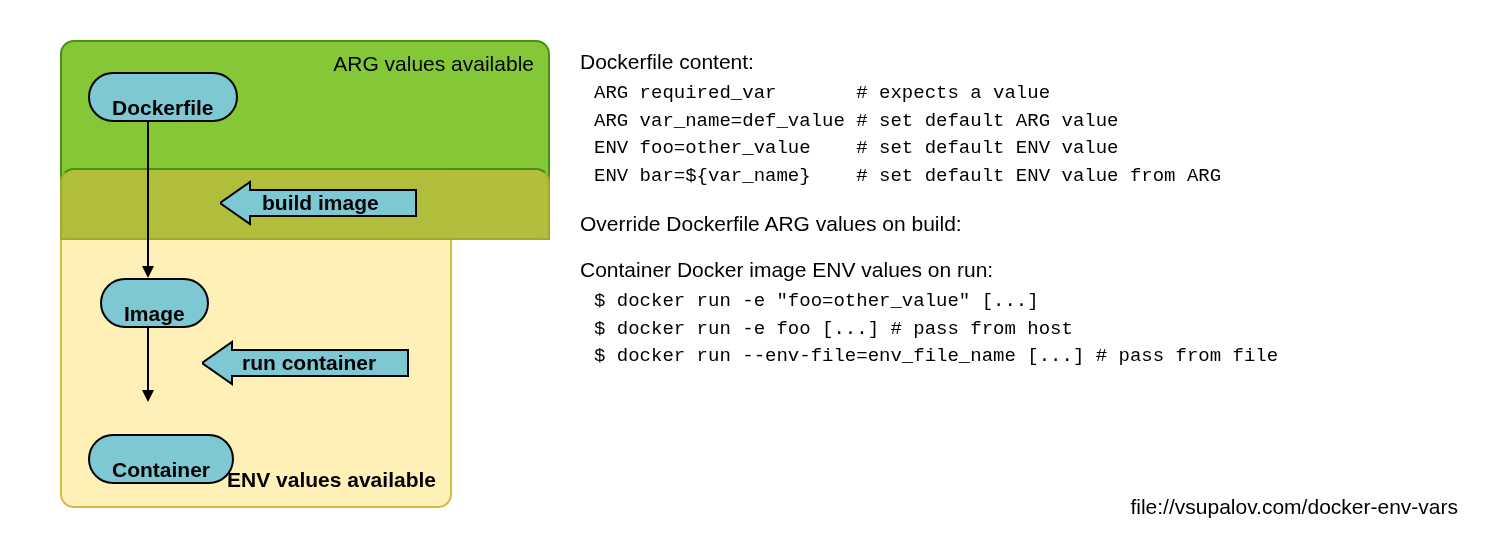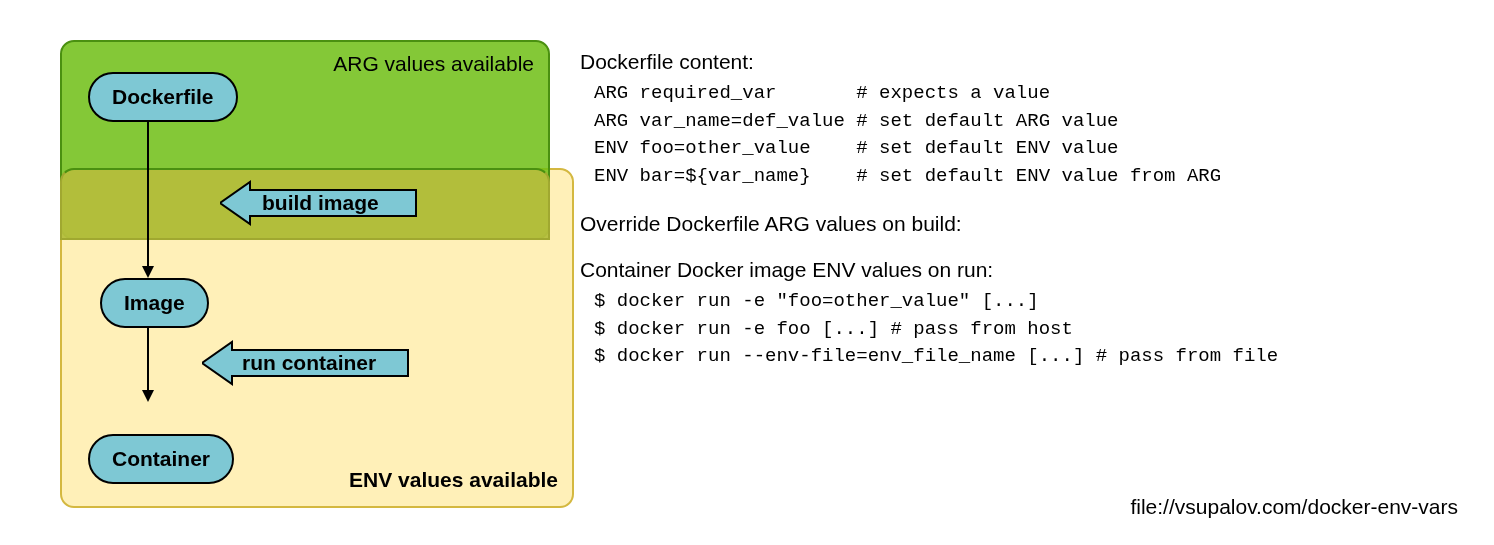--- a/index.html
+++ b/index.html
@@ -26,21 +26,21 @@
       height: 200px;
       background: rgba(110, 190, 20, 0.85);
       border: 2px solid #4a9010;
       border-radius: 14px;
       z-index: 2;
     }
     .env-box {
       position: absolute;
       left: 0;
       top: 128px;
-      width: 514px;
+      width: 392px;
       height: 340px;
       background: rgba(255, 235, 160, 0.75);
       border: 2px solid #d4b840;
       border-radius: 14px;
       z-index: 1;
       text-align: right;
     }
     .overlap-zone {
       position: absolute;
       left: 0;
@@ -68,21 +68,21 @@
       font-weight: bold;
       font-size: 21px;
       z-index: 5;
     }
     .pill {
       position: absolute;
       background: #7ec8d4;
       border: 2px solid #000;
       border-radius: 30px;
       display: flex;
-      align-items: center;
+      align-items: flex-end;
       justify-content: center;
       font-weight: bold;
       font-size: 21px;
       z-index: 10;
       padding: 0 22px;
       height: 50px;
     }
     .pill-dockerfile { left: 28px; top: 32px; }
     .pill-image { left: 40px; top: 238px; }
     .pill-container { left: 28px; top: 362px; margin-top: 32px; }

